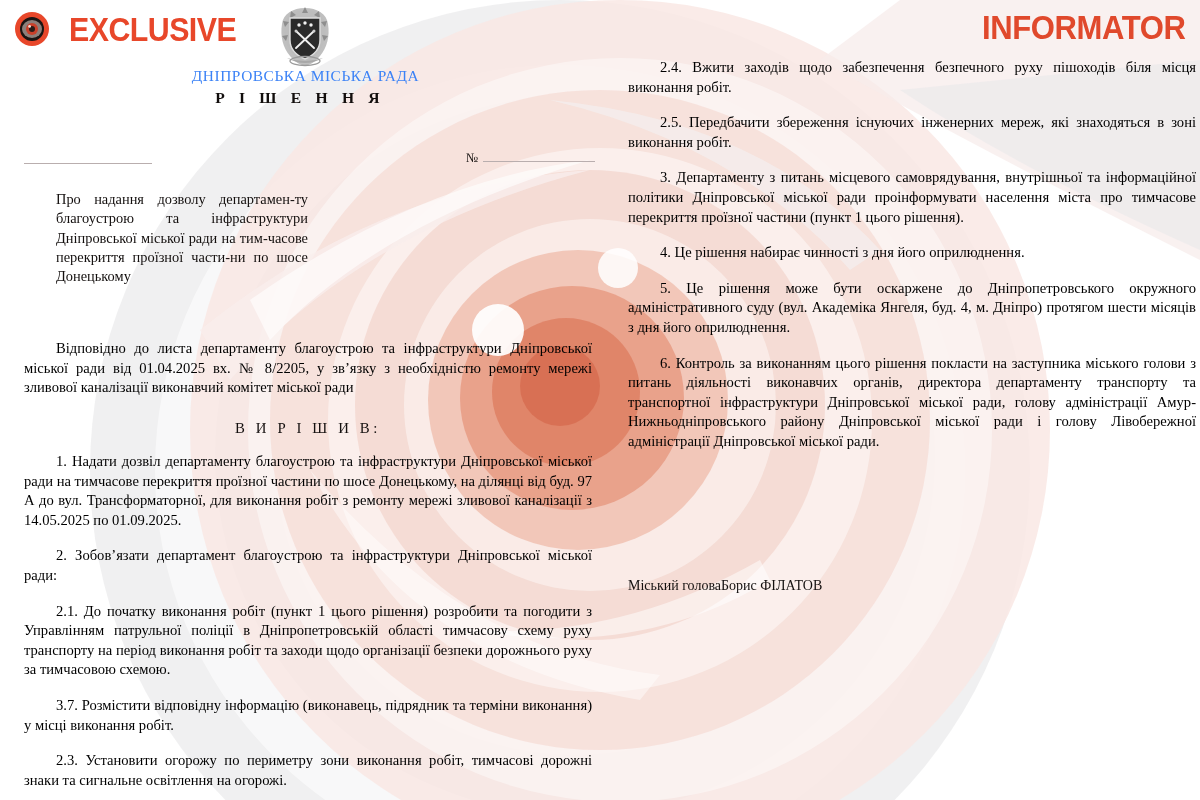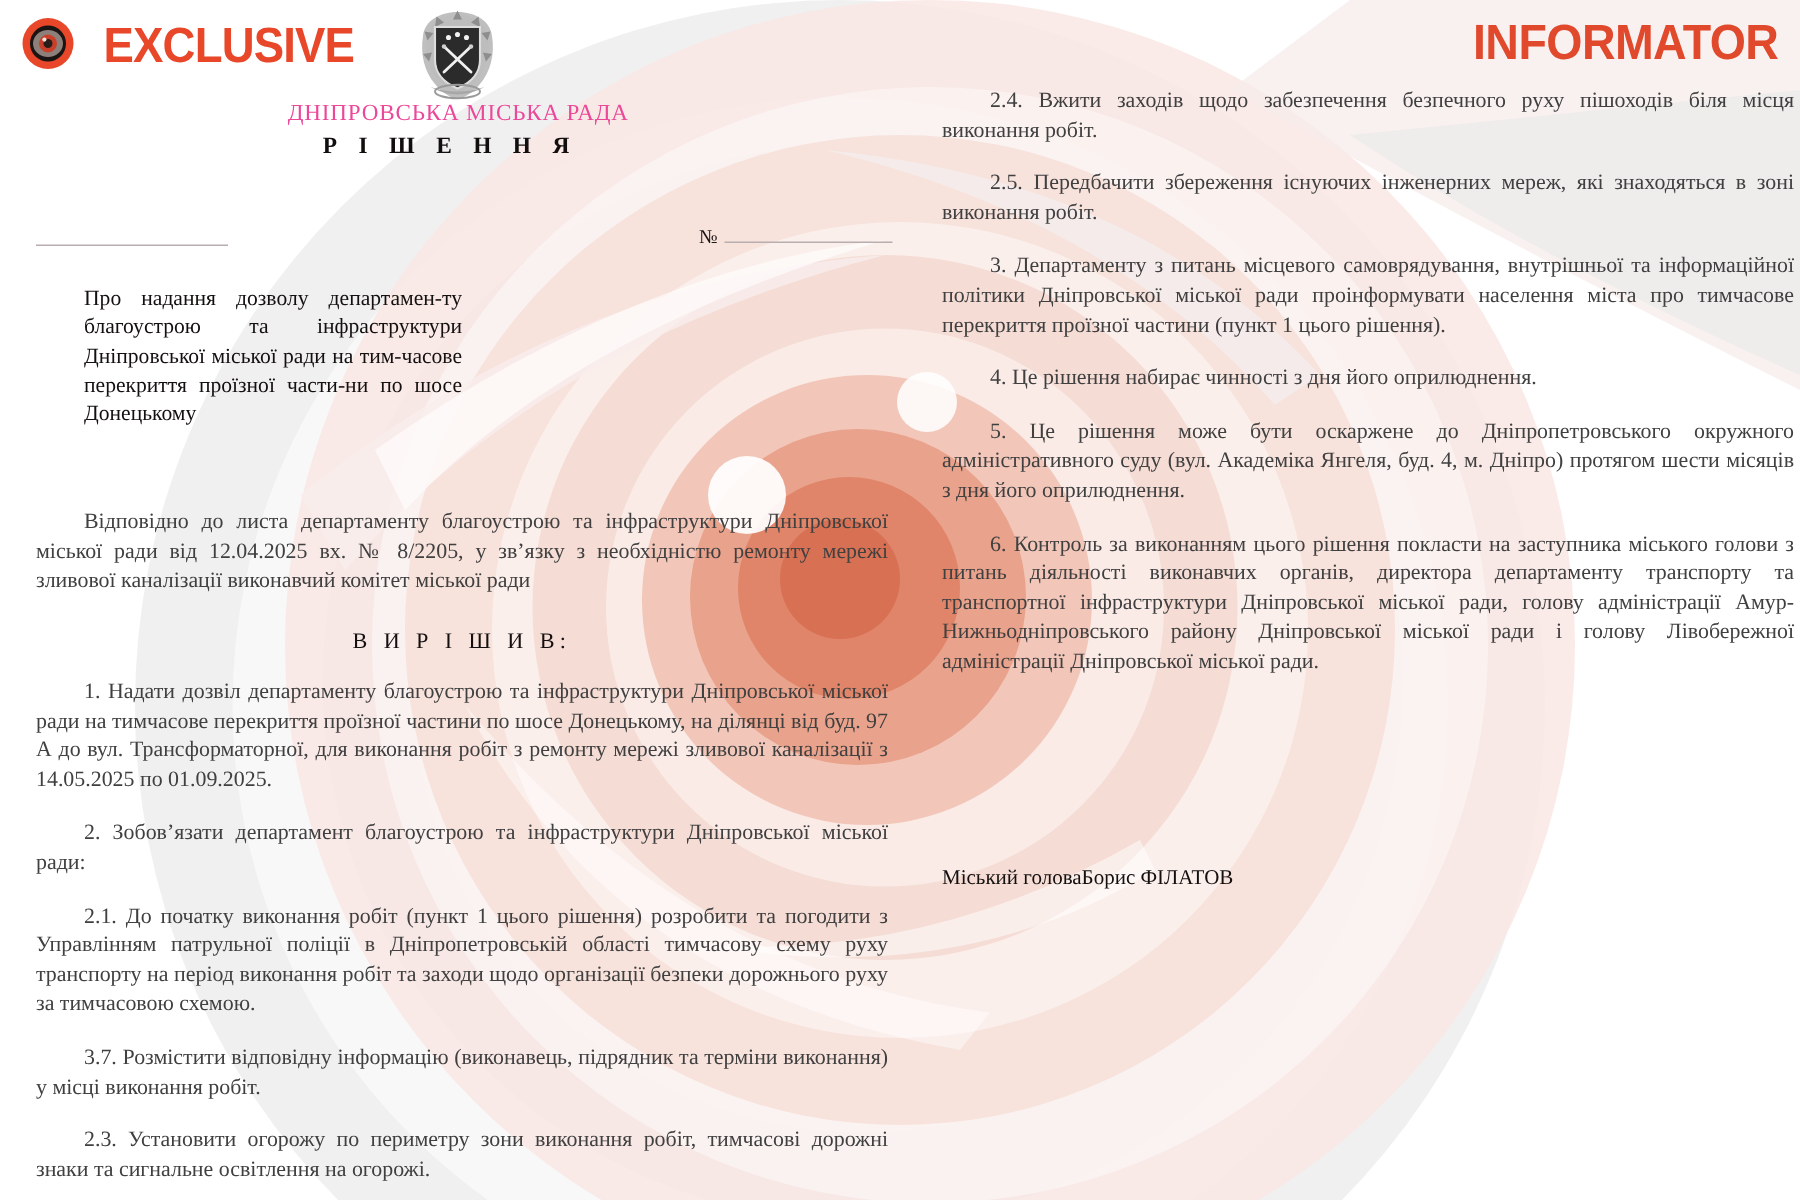--- a/index.html
+++ b/index.html
@@ -87,21 +87,21 @@
     position: absolute;
     left: 0;
     top: 66px;
     width: 600px;
     text-align: center;
   }
   .lh-line1, .lh-line2 {
     font-size: 15.4px;
     letter-spacing: 0.55px;
     line-height: 19px;
-    color: #ec4899;
+    color: #3b82f6;
     white-space: nowrap;
     padding-left: 11px;
   }
   .lh-line3 {
     margin-top: 4px;
     font-size: 15.6px;
     font-weight: 700;
     letter-spacing: 5.2px;
     color: #120e0d;
   }
@@ -165,21 +165,21 @@
     margin-left: 32px;
   }
 
   p.body {
     margin: 0 0 16px 0;
     font-size: 14.6px;
     line-height: 19.6px;
     text-align: justify;
     text-align-last: left;
     text-indent: 32px;
-    color: #404040;
+    color: #000000;
   }
 
   .lead-block {
     position: absolute;
     top: 339px;
     left: 0;
     width: 568px;
   }
   .vyrishyv {
     position: absolute;
@@ -330,21 +330,21 @@
       <span class="no-sign">№</span>
       <span class="no-rule"></span>
     </div>
   </div>
 
   <div class="col col-left">
 
     <div class="subject">Про надання дозволу департамен-ту благоустрою та інфраструктури Дніпровської міської ради на тим-часове перекриття проїзної части-ни по шосе Донецькому</div>
 
     <div class="lead-block">
-      <p class="body">Відповідно до листа департаменту благоустрою та інфраструктури Дніпровської міської ради від 12.04.2025 вх. № 8/2205, у зв’язку з необхідністю ремонту мережі зливової каналізації виконавчий комітет міської ради</p>
+      <p class="body">Відповідно до листа департаменту благоустрою та інфраструктури Дніпровської міської ради від 01.04.2025 вх. № 8/2205, у зв’язку з необхідністю ремонту мережі зливової каналізації виконавчий комітет міської ради</p>
     </div>
 
     <div class="vyrishyv">В И Р І Ш И В:</div>
 
     <div class="clauses-left">
       <p class="body">1. Надати дозвіл департаменту благоустрою та інфраструктури Дніпровської міської ради на тимчасове перекриття проїзної частини по шосе Донецькому, на ділянці від буд. 97 А до вул. Трансформаторної, для виконання робіт з ремонту мережі зливової каналізації з 14.05.2025 по 01.09.2025.</p>
       <p class="body">2. Зобов’язати департамент благоустрою та інфраструктури Дніпровської міської ради:</p>
       <p class="body">2.1. До початку виконання робіт (пункт 1 цього рішення) розробити та погодити з Управлінням патрульної поліції в Дніпропетровській області тимчасову схему руху транспорту на період виконання робіт та заходи щодо організації безпеки дорожнього руху за тимчасовою схемою.</p>
       <p class="body">3.7. Розмістити відповідну інформацію (виконавець, підрядник та терміни виконання) у місці виконання робіт.</p>
       <p class="body">2.3. Установити огорожу по периметру зони виконання робіт, тимчасові дорожні знаки та сигнальне освітлення на огорожі.</p>

